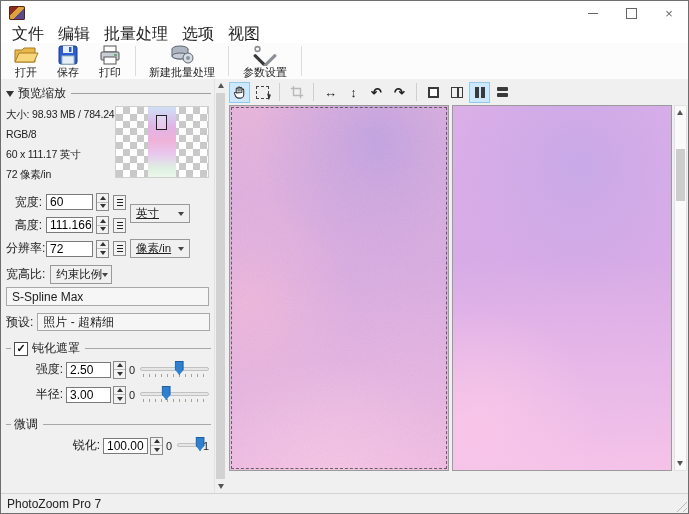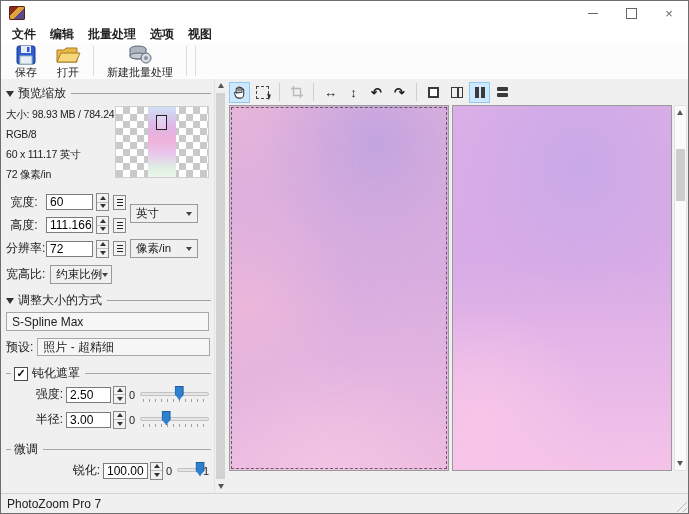--- a/index.html
+++ b/index.html
@@ -9,21 +9,21 @@
   .titlebar{position:absolute;top:0;left:0;right:0;height:24px;background:#fff;display:flex;align-items:center;}
   .app-icon{width:16px;height:14px;margin:0 6px 0 8px;border-radius:2px;
     background:linear-gradient(135deg,#8a2b20 0 35%,#e0a23a 35% 60%,#5a4a8a 60% 100%);box-shadow:inset 0 0 0 1px #5c1f16;}
   .title-text{font-size:12px;color:#333;}
   .win-controls{margin-left:auto;display:flex;height:100%;}
   .win-btn{width:38px;height:100%;display:flex;align-items:center;justify-content:center;color:#666;font-size:13px;}
   .glyph-min{width:10px;height:1px;background:#666;}
   .glyph-max{width:9px;height:9px;border:1px solid #666;}
   
   .menubar{position:absolute;top:24px;left:0;right:0;height:18px;display:flex;align-items:center;background:#fff;padding-left:4px;}
-  .menu-item{padding:0 7px;font-size:12px;color:#222;font-weight:bold;}
+  .menu-item{padding:0 7px;font-size:16px;color:#222;}
   
   .toolbar{position:absolute;top:42px;left:0;right:0;height:36px;background:#fcfcfc;border-bottom:1px solid #c9c9c9;
     display:flex;align-items:center;padding-left:4px;}
   .tb-btn{display:flex;flex-direction:column;align-items:center;justify-content:center;min-width:36px;padding:0 3px;}
   .tb-btn svg{display:block;}
   .tb-label{font-size:11px;line-height:11px;margin-top:1px;color:#222;white-space:nowrap;}
   .tb-btn.disabled{opacity:.5;}
   .tb-sep{width:1px;height:30px;background:#dcdcdc;margin:0 4px;}
   
   .left-panel{position:absolute;top:78px;left:0;width:213px;bottom:20px;background:#f0f0f0;overflow:hidden;padding:3px 3px 0 5px;box-sizing:border-box;}
@@ -32,32 +32,32 @@
   .sec-head .rule{flex:1;border-top:1px solid #a0a0a0;margin-left:5px;height:0;}
   .orig-wrap{position:relative;height:86px;}
   .orig-info{font-size:10.5px;letter-spacing:-.2px;line-height:20px;white-space:nowrap;}
   .thumb{position:absolute;right:2px;top:2px;width:92px;height:70px;
     background-image:linear-gradient(45deg,#c9c9c9 25%,transparent 25% 75%,#c9c9c9 75%),linear-gradient(45deg,#c9c9c9 25%,transparent 25% 75%,#c9c9c9 75%);
     background-size:14px 14px;background-position:0 0,7px 7px;background-color:#fff;border:1px solid #cfcfcf;}
   .thumb-img{position:absolute;left:32px;top:0;width:28px;height:70px;
     background:linear-gradient(180deg,#cfe0f5 0%,#e0b4e6 28%,#efb2d8 48%,#e9c6ee 66%,#def0e2 88%,#ecf6ec 100%);}
   .thumb-sel{position:absolute;left:8px;top:8px;width:9px;height:13px;border:1px solid #222;background:rgba(255,255,255,.25);}
   .dims-grid{display:grid;grid-template-columns:37px 47px 14px 14px 1fr;column-gap:3px;row-gap:5px;align-items:center;margin-top:3px;}
-  .lab{text-align:center;padding-right:1px;font-size:12px;white-space:nowrap;}
+  .lab{text-align:right;padding-right:1px;font-size:12px;white-space:nowrap;}
   .txt-input{height:16px;border:1px solid #7a7a7a;background:#fff;font-family:"Liberation Sans",sans-serif;font-size:12px;padding:0 0 0 3px;width:100%;box-sizing:border-box;}
   .spin{width:13px;height:18px;border:1px solid #8a8a8a;background:#f2f2f2;display:flex;flex-direction:column;box-sizing:border-box;}
   .spin div{flex:1;display:flex;align-items:center;justify-content:center;}
   .spin div:first-child{border-bottom:1px solid #bdbdbd;}
   .tri-up-s{width:0;height:0;border-left:3px solid transparent;border-right:3px solid transparent;border-bottom:4px solid #333;}
   .tri-dn-s{width:0;height:0;border-left:3px solid transparent;border-right:3px solid transparent;border-top:4px solid #333;}
   .eq-btn{width:13px;height:15px;border:1px solid #8a8a8a;background:#f2f2f2;display:flex;align-items:center;justify-content:center;box-sizing:border-box;}
   .eq-g{width:6px;height:1px;background:#222;box-shadow:0 -3px 0 #222,0 3px 0 #222;}
   .dd{height:19px;border:1px solid #999;background:#f0f0f0;display:flex;align-items:center;padding-left:5px;box-sizing:border-box;font-size:11.5px;white-space:nowrap;}
   .dd .ch{margin-left:auto;margin-right:5px;width:0;height:0;border-left:3.5px solid transparent;border-right:3.5px solid transparent;border-top:4.5px solid #444;}
-  .dd-unit{width:68px;}
+  .dd-unit{width:60px;text-decoration:underline;}
   .dd-span{grid-row:1/3;grid-column:5;align-self:center;}
   .aspect-row{display:flex;align-items:center;margin-top:7px;}
   .aspect-row .dd{width:62px;margin-left:4px;}
   .method-box{height:17px;border:1px solid #a8a8a8;background:#f6f6f6;display:flex;align-items:center;padding-left:5px;margin:3px 2px 0 0;}
   .preset-row{display:flex;align-items:center;margin-top:7px;}
   .preset-box{flex:1;height:16px;border:1px solid #a8a8a8;background:#f6f6f6;display:flex;align-items:center;padding-left:5px;margin-left:4px;margin-right:1px;}
   .grp-head{display:flex;align-items:center;margin-top:9px;white-space:nowrap;}
   .grp-head .l0{width:5px;border-top:1px solid #a8a8a8;margin-right:3px;}
   .grp-head .rule{flex:1;border-top:1px solid #a8a8a8;margin-left:5px;}
   .cb{width:12px;height:12px;border:1px solid #4c4c4c;background:#fff;display:flex;align-items:center;justify-content:center;
@@ -147,47 +147,64 @@
   <div class="menubar">
     <div class="menu-item">文件</div>
     <div class="menu-item">编辑</div>
     <div class="menu-item">批量处理</div>
     <div class="menu-item">选项</div>
     <div class="menu-item">视图</div>
   </div>
 
   <div class="toolbar">
     <div class="tb-btn">
+      <svg width="26" height="22" viewBox="0 0 26 22">
+        <path d="M2 6 L9 6 L11 4 L22 4 L22 18 L2 18 Z" fill="#e8b84a" stroke="#a87d22" stroke-width="1"></path>
+        <path d="M2 18 L6 9 L25 9 L21 18 Z" fill="#f6d77c" stroke="#a87d22" stroke-width="1"></path>
+      </svg>
+      <div class="tb-label">打开</div>
+    </div>
+    <div class="tb-btn">
       <svg width="24" height="22" viewBox="0 0 24 22">
         <rect x="3" y="2" width="18" height="18" rx="2" fill="#2d5bd0" stroke="#1a3a8c"></rect>
         <rect x="7" y="2" width="10" height="7" fill="#e8eef8"></rect>
         <rect x="13" y="3" width="2.5" height="5" fill="#2d5bd0"></rect>
         <rect x="6" y="12" width="12" height="8" fill="#e8eef8" stroke="#9bb"></rect>
       </svg>
       <div class="tb-label">保存</div>
     </div>
     <div class="tb-btn">
-      <svg width="26" height="22" viewBox="0 0 26 22">
-        <path d="M2 6 L9 6 L11 4 L22 4 L22 18 L2 18 Z" fill="#e8b84a" stroke="#a87d22" stroke-width="1"></path>
-        <path d="M2 18 L6 9 L25 9 L21 18 Z" fill="#f6d77c" stroke="#a87d22" stroke-width="1"></path>
+      <svg width="24" height="22" viewBox="0 0 24 22">
+        <rect x="6" y="2" width="12" height="6" fill="#fff" stroke="#555"></rect>
+        <rect x="3" y="8" width="18" height="8" rx="1" fill="#c9ced6" stroke="#555"></rect>
+        <rect x="6" y="13" width="12" height="7" fill="#fff" stroke="#555"></rect>
+        <rect x="16" y="10" width="3" height="2" fill="#6a7"></rect>
       </svg>
-      <div class="tb-label">打开</div>
+      <div class="tb-label">打印</div>
     </div>
     <div class="tb-sep"></div>
     <div class="tb-btn" style="min-width:78px">
       <svg width="30" height="22" viewBox="0 0 30 22">
         <ellipse cx="13" cy="5" rx="8" ry="3" fill="#aeb6c2" stroke="#5c6672"></ellipse>
         <path d="M5 5 L5 12 A8 3 0 0 0 21 12 L21 5" fill="#aeb6c2" stroke="#5c6672"></path>
         <ellipse cx="13" cy="12" rx="8" ry="3" fill="#c6ccd6" stroke="#5c6672"></ellipse>
         <circle cx="21" cy="14" r="5" fill="#d8dde4" stroke="#5c6672"></circle>
         <circle cx="21" cy="14" r="2" fill="#8a95a4"></circle>
       </svg>
       <div class="tb-label">新建批量处理</div>
     </div>
     <div class="tb-sep"></div>
+    <div class="tb-btn" style="min-width:58px">
+      <svg width="26" height="22" viewBox="0 0 26 22">
+        <rect x="4" y="3" width="3.2" height="17" rx="1.4" fill="#3a3a3a" transform="rotate(-45 13 11)"></rect>
+        <rect x="18.8" y="3" width="3.2" height="17" rx="1.4" fill="#8a8f96" transform="rotate(45 13 11)"></rect>
+        <circle cx="5.5" cy="5" r="2.4" fill="none" stroke="#8a8f96" stroke-width="1.6"></circle>
+      </svg>
+      <div class="tb-label">参数设置</div>
+    </div>
     <div class="tb-sep"></div>
   </div>
 
   <div class="left-panel">
 
     <div class="sec-head">
       <span class="tri-down"></span>
       <span>预览缩放</span>
       <span class="rule"></span>
     </div>
@@ -260,25 +277,20 @@
     </div>
 
     <div class="aspect-row">
       <div class="lab" style="text-align:left">宽高比:</div>
       <div class="dd">
         <span>约束比例</span>
         <span class="ch"></span>
       </div>
     </div>
 
-    <div class="sec-head" style="margin-top:8px">
-      <span class="tri-down"></span>
-      <span>调整大小的方式</span>
-      <span class="rule"></span>
-    </div>
 
     <div class="method-box">
       <span>S-Spline Max</span>
     </div>
 
     <div class="preset-row">
       <span>预设:</span>
       <div class="preset-box">
         <span>照片 - 超精细</span>
       </div>

